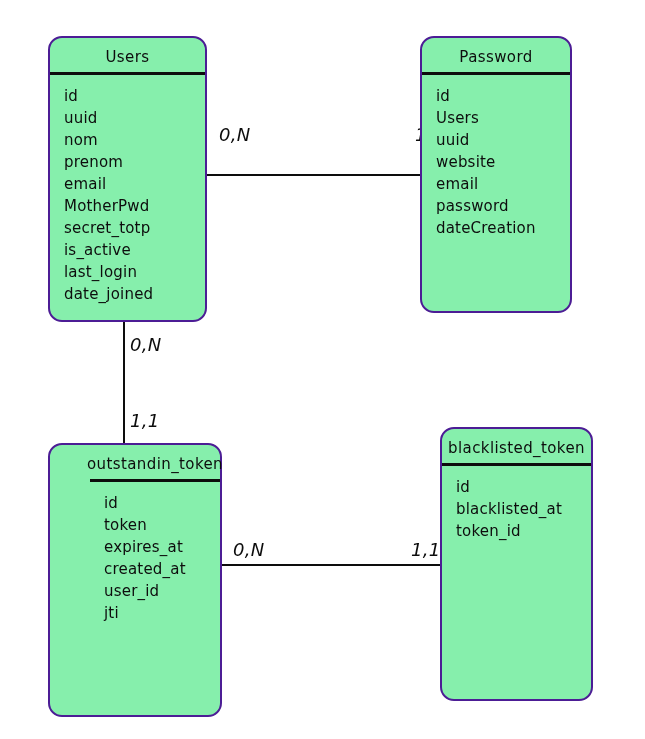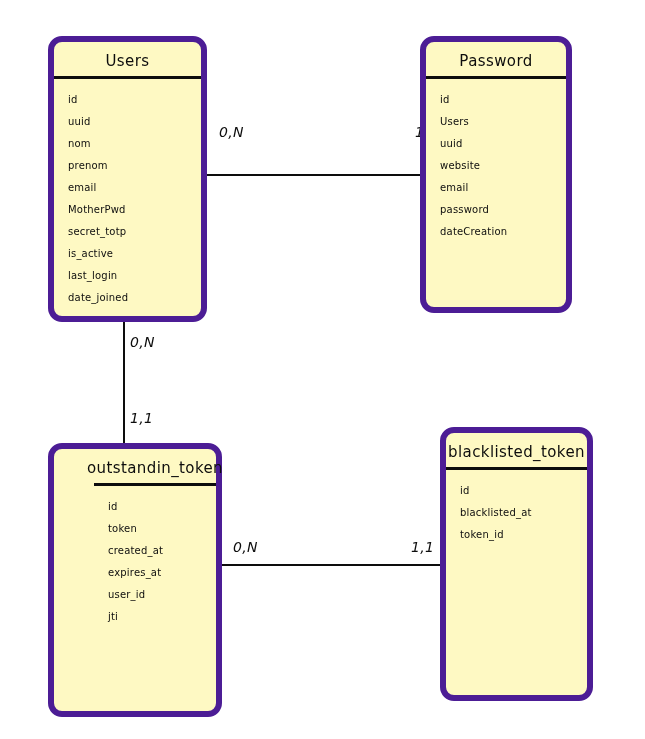--- a/index.html
+++ b/index.html
@@ -13,23 +13,23 @@
   #canvas {
     position: relative;
     width: 645px;
     height: 739px;
     background: #ffffff;
     overflow: hidden;
   }
   .entity {
     position: absolute;
     box-sizing: border-box;
-    border: 6px solid #4c1d95;
+    border: 2px solid #4c1d95;
     border-radius: 14px;
-    background: #fef9c3;
+    background: #86efac;
     z-index: 3;
   }
   .entity-header {
     position: relative;
     height: 37px;
     display: flex;
     align-items: center;
     justify-content: center;
     box-sizing: border-box;
   }
@@ -46,41 +46,41 @@
     font-size: 15px;
     color: #0d0d0d;
     letter-spacing: .4px;
     white-space: nowrap;
   }
   .entity-body {
     padding: 10px 0 0 14px;
     box-sizing: border-box;
   }
   .attr {
-    font-size: 10px;
+    font-size: 15px;
     line-height: 22px;
     color: #0d0d0d;
     white-space: nowrap;
     letter-spacing: .2px;
   }
   .edge-h {
     position: absolute;
     height: 2px;
     background: #0d0d0d;
     z-index: 1;
   }
   .edge-v {
     position: absolute;
     width: 2px;
     background: #0d0d0d;
     z-index: 1;
   }
   .card-label {
     position: absolute;
-    font-size: 14px;
+    font-size: 18px;
     color: #0d0d0d;
     font-style: italic;
     white-space: nowrap;
     z-index: 2;
     letter-spacing: .3px;
   }
 </style>
 </head>
 <body>
 
@@ -131,22 +131,22 @@
     </div>
   </div>
 
   <div class="entity" style="left:48px; top:443px; width:174px; height:274px;padding-left:40px;">
     <div class="entity-header">
       <span class="entity-title">outstandin_token</span>
     </div>
     <div class="entity-body">
       <div class="attr">id</div>
       <div class="attr">token</div>
+      <div class="attr">expires_at</div>
       <div class="attr">created_at</div>
-      <div class="attr">expires_at</div>
       <div class="attr">user_id</div>
       <div class="attr">jti</div>
     </div>
   </div>
 
   <div class="entity" style="left:440px; top:419px; width:153px; height:274px;margin-top:8px;">
     <div class="entity-header">
       <span class="entity-title">blacklisted_token</span>
     </div>
     <div class="entity-body">

